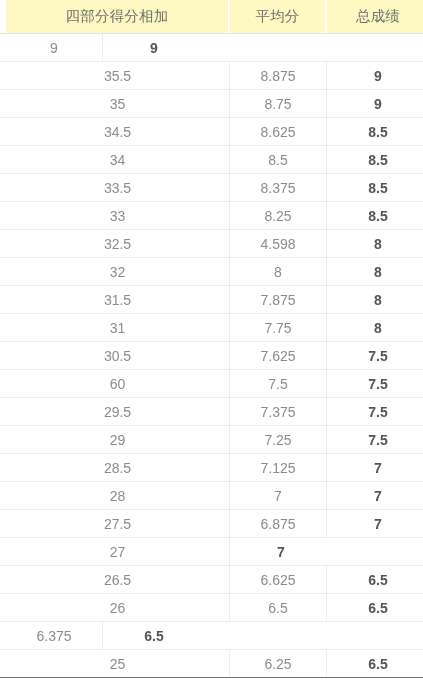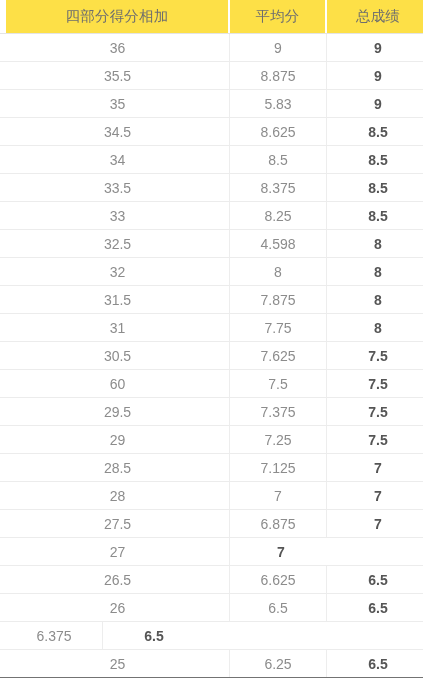--- a/index.html
+++ b/index.html
@@ -28,21 +28,21 @@
   .row {
     display: flex;
     flex: 0 0 auto;
     box-sizing: border-box;
     border-bottom: 1px solid #ececec;
   }
 
   
   .header-row {
     height: 34px;
-    background: #fde047;
+    background: #fef9c3;
     border-bottom: 1px solid #e4e4e4;
   }
   .header-row .cell {
     color: #6e6e6e;
     font-size: 14.5px;
     font-weight: 400;
     letter-spacing: 0.2px;
   }
   .header-row .c1 { border-right: 2px solid #ffffff; }
   .header-row .c2 { border-right: 2px solid #ffffff; }
@@ -110,34 +110,33 @@
     <div class="edge-left"></div>
     <div class="cell c1">四部分得分相加</div>
     <div class="cell c2">平均分</div>
     <div class="cell c3">总成绩</div>
 
   </div>
 
   <div id="table-body">
       <div class="row body-row">
         <div class="edge-left"></div>
-        <div class="cell c1">36</div>
         <div class="cell c2">9</div>
         <div class="cell c3">9</div>
       </div>
       <div class="row body-row">
         <div class="edge-left"></div>
         <div class="cell c1">35.5</div>
         <div class="cell c2">8.875</div>
         <div class="cell c3">9</div>
       </div>
       <div class="row body-row">
         <div class="edge-left"></div>
         <div class="cell c1">35</div>
-        <div class="cell c2">5.83</div>
+        <div class="cell c2">8.75</div>
         <div class="cell c3">9</div>
       </div>
       <div class="row body-row">
         <div class="edge-left"></div>
         <div class="cell c1">34.5</div>
         <div class="cell c2">8.625</div>
         <div class="cell c3">8.5</div>
       </div>
       <div class="row body-row">
         <div class="edge-left"></div>

